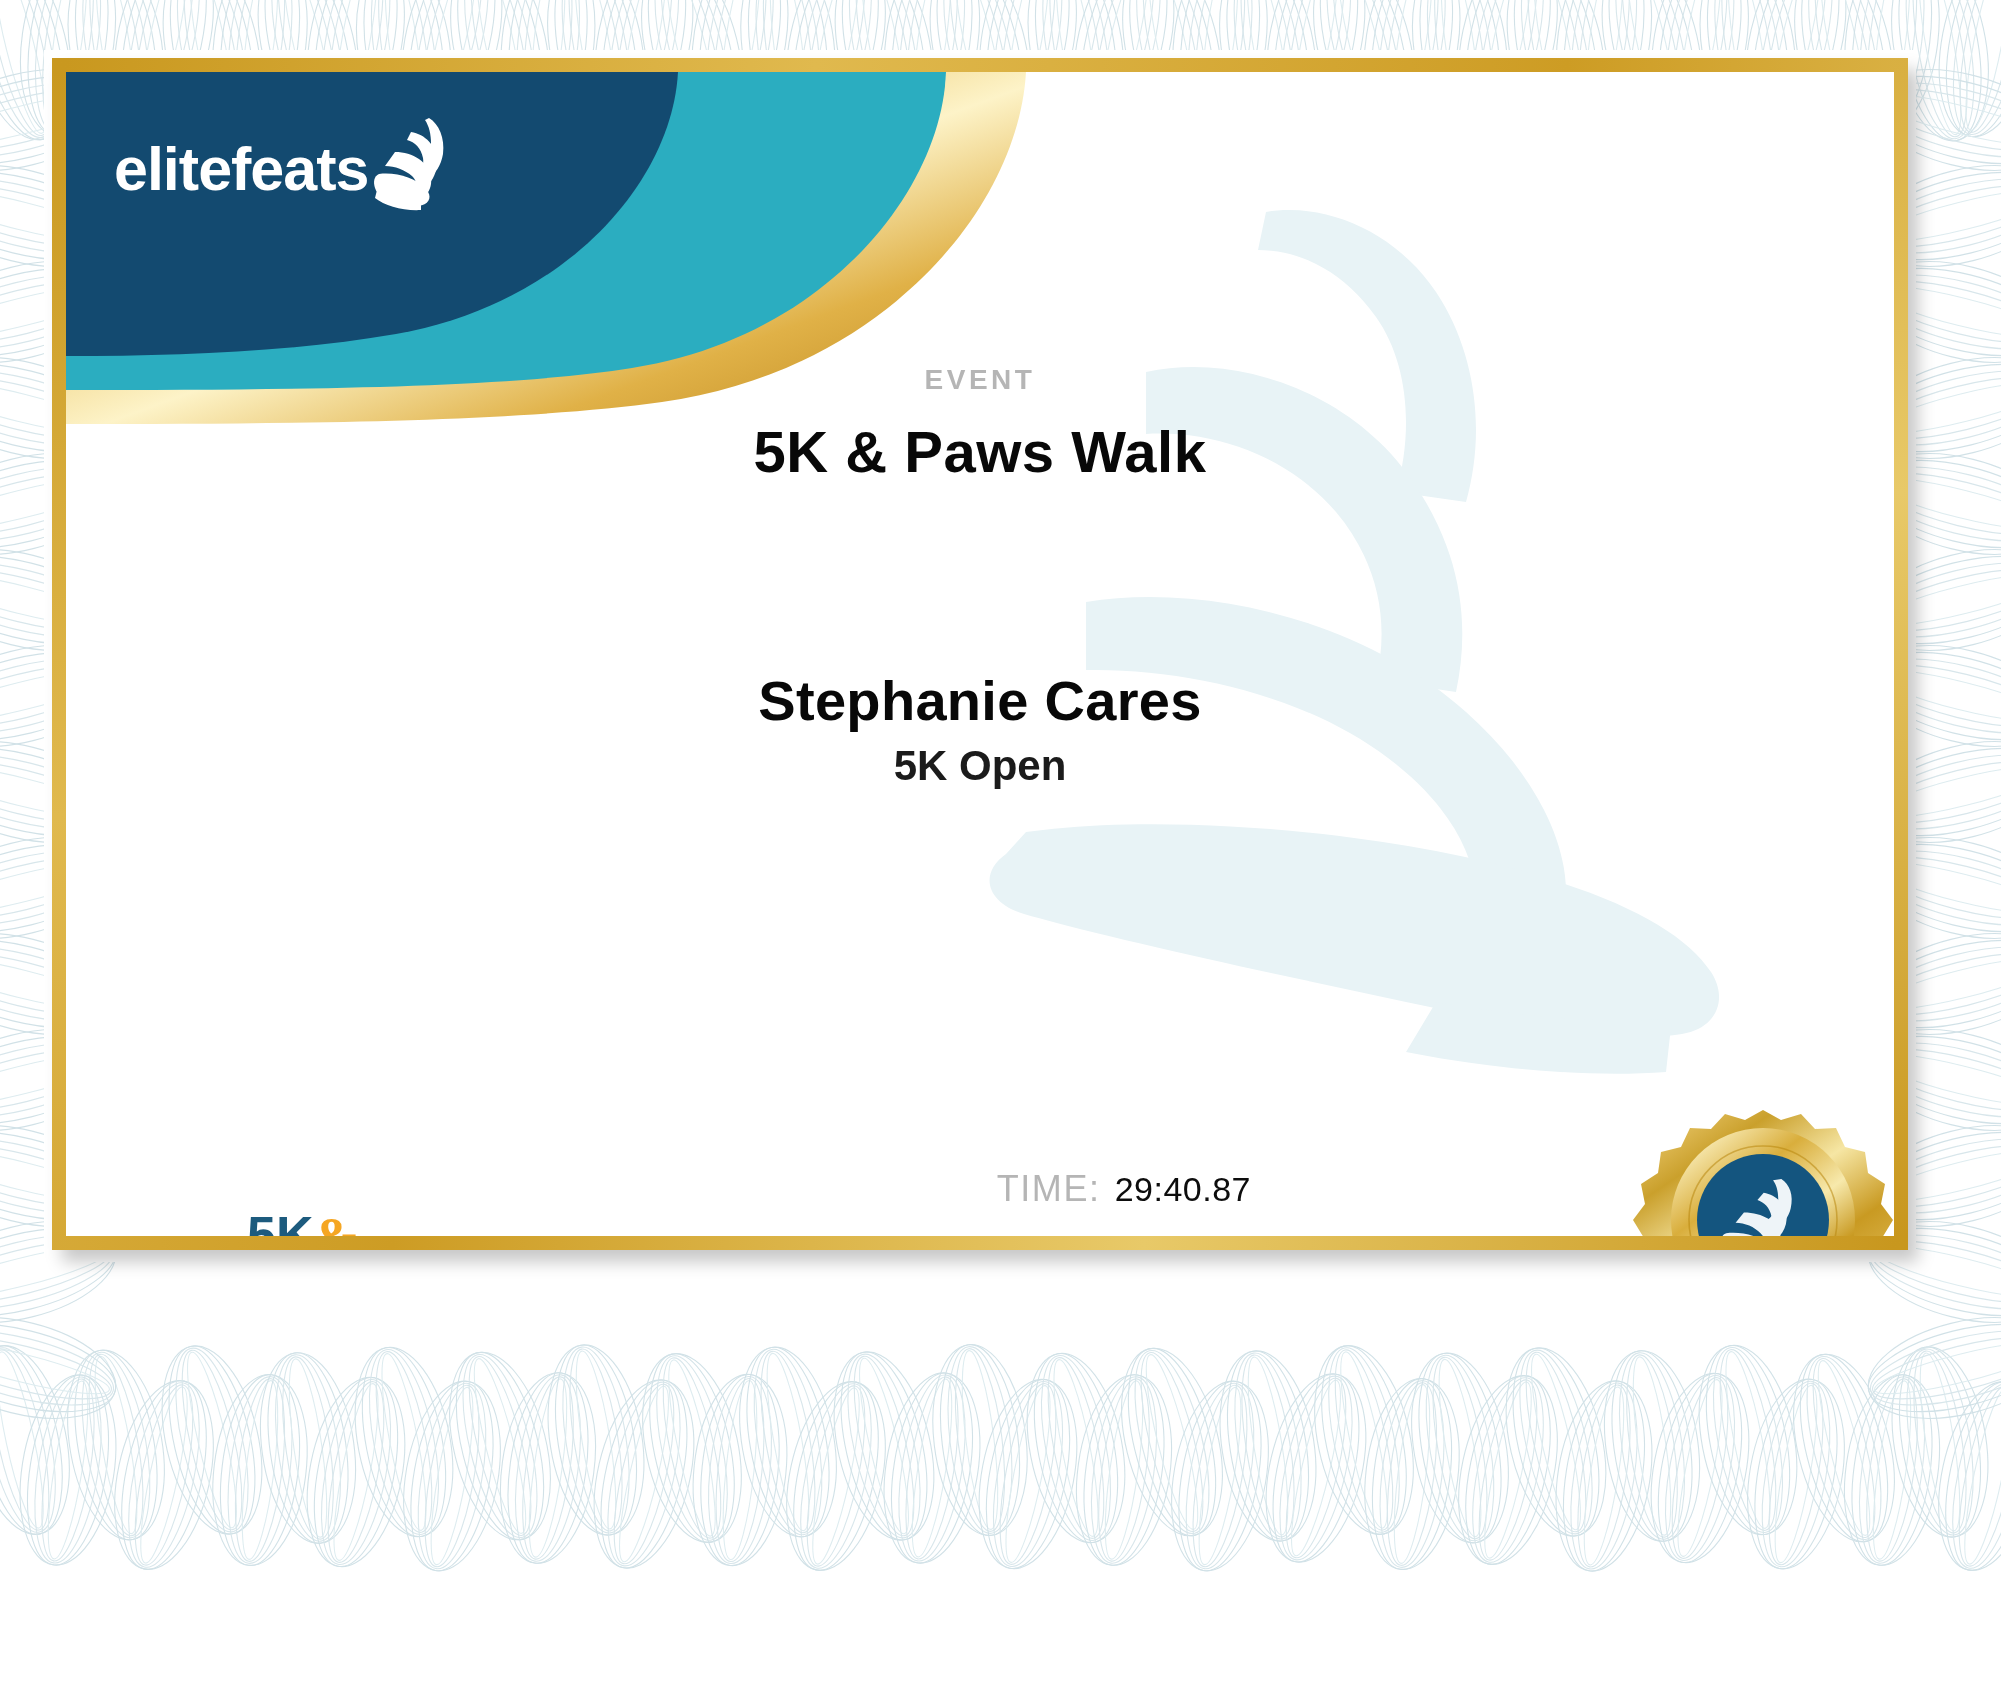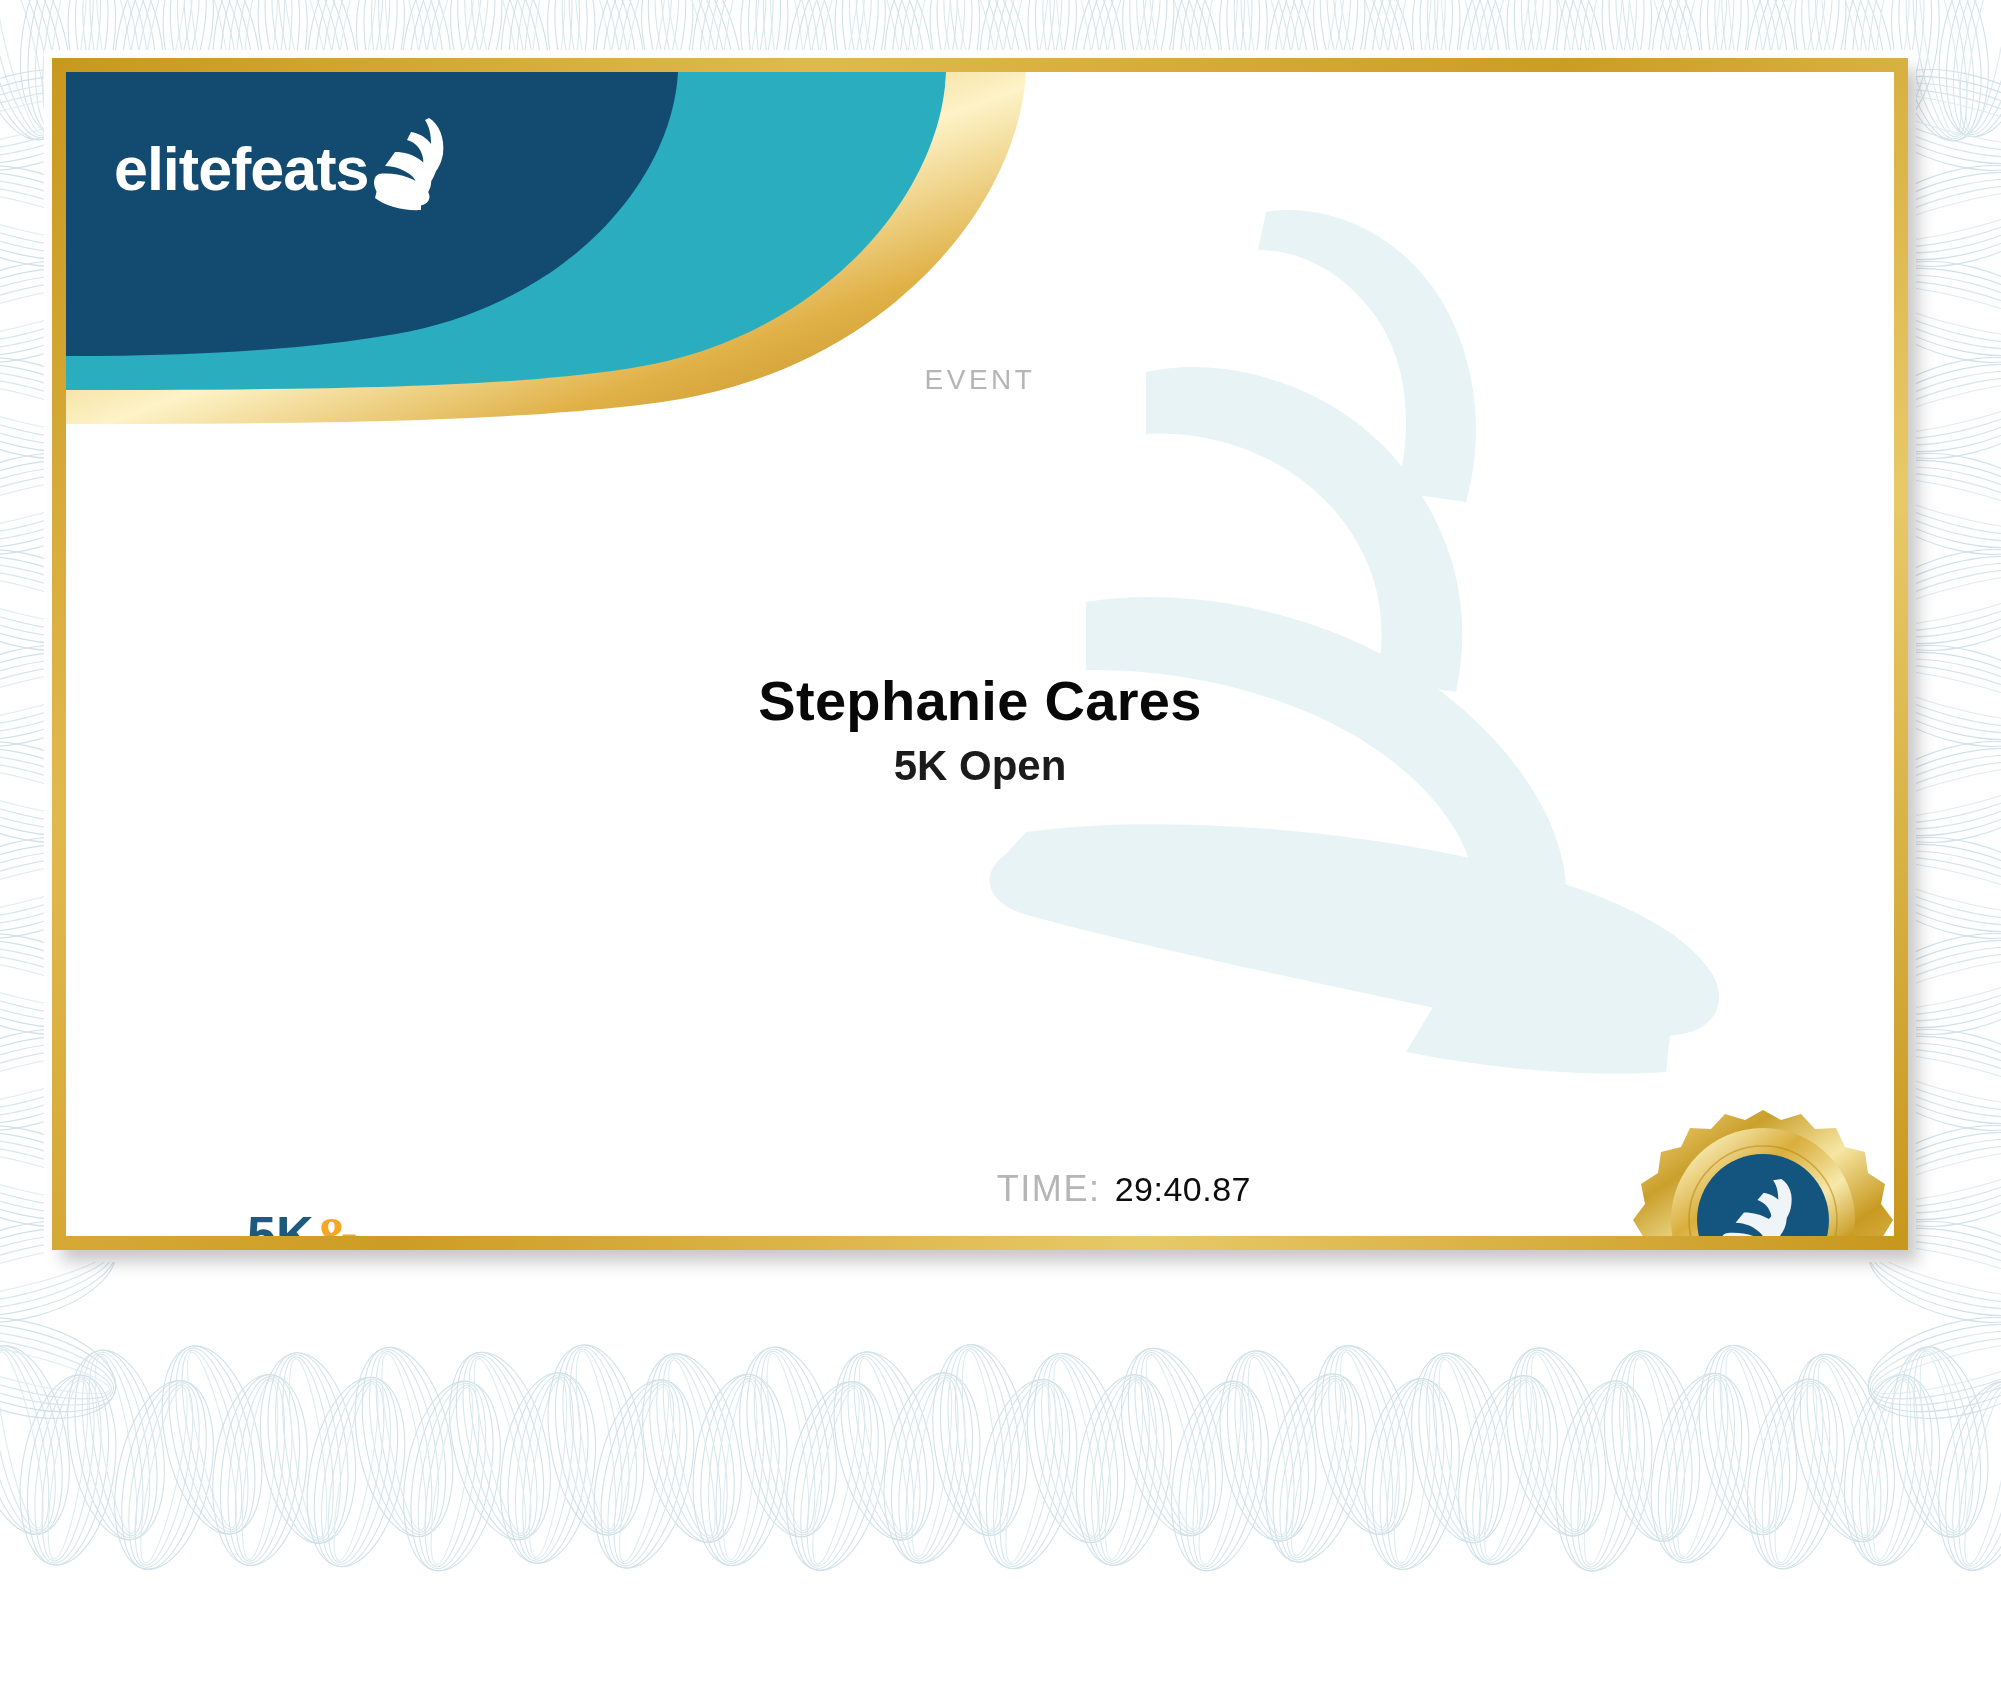--- a/index.html
+++ b/index.html
@@ -69,21 +69,21 @@
   
   .center-col {
     position: absolute;
     left: 0; right: 0;
     text-align: center;
   }
   .eyebrow {
     color: #b5b5b5;
     font-size: 28px;
     letter-spacing: 3.5px;
-    font-weight: normal;
+    font-weight: bold;
   }
   .big-title {
     color: #080808;
     font-size: 58px;
     font-weight: bold;
     letter-spacing: 0.5px;
   }
   .name-title {
     color: #080808;
     font-size: 56px;
@@ -319,20 +319,21 @@
         <g fill="#ffffff">
           <path d="M58 2 C68 8 74 22 72 38 C70 50 64 58 58 62 L50 52 C56 46 60 38 60 28 C60 18 58 10 54 4 Z"></path>
           <path d="M40 16 C54 18 66 30 66 46 C66 56 62 64 56 70 L46 60 C51 54 53 48 52 42 C50 32 44 26 36 24 Z"></path>
           <path d="M24 36 C42 36 58 46 60 62 C61 70 58 76 54 80 L44 72 C46 68 45 64 41 60 C34 54 24 50 14 50 Z"></path>
           <path d="M8 58 C26 56 44 62 54 72 C60 78 60 84 54 88 C46 92 32 90 20 86 C12 83 6 78 4 72 C2 66 3 60 8 58 Z"></path>
           <path d="M6 74 C18 82 34 88 50 88 L50 94 C32 95 14 90 4 82 Z"></path>
         </g>
       </svg>
 
       <div class="center-col eyebrow" style="top:292px;">EVENT</div>
+      <div class="center-col big-title" style="top:346px;">5K &amp; Paws Walk</div>
 
       <div class="center-col name-title" style="top:596px;">Stephanie Cares</div>
       <div class="center-col sub-cat" style="top:670px;">5K Open</div>
 
 
       <div id="stats-block">
         <div class="stat-row">
           <span class="stat-label">TIME:</span>
           <span class="stat-value">29:40.87</span>
         </div>

